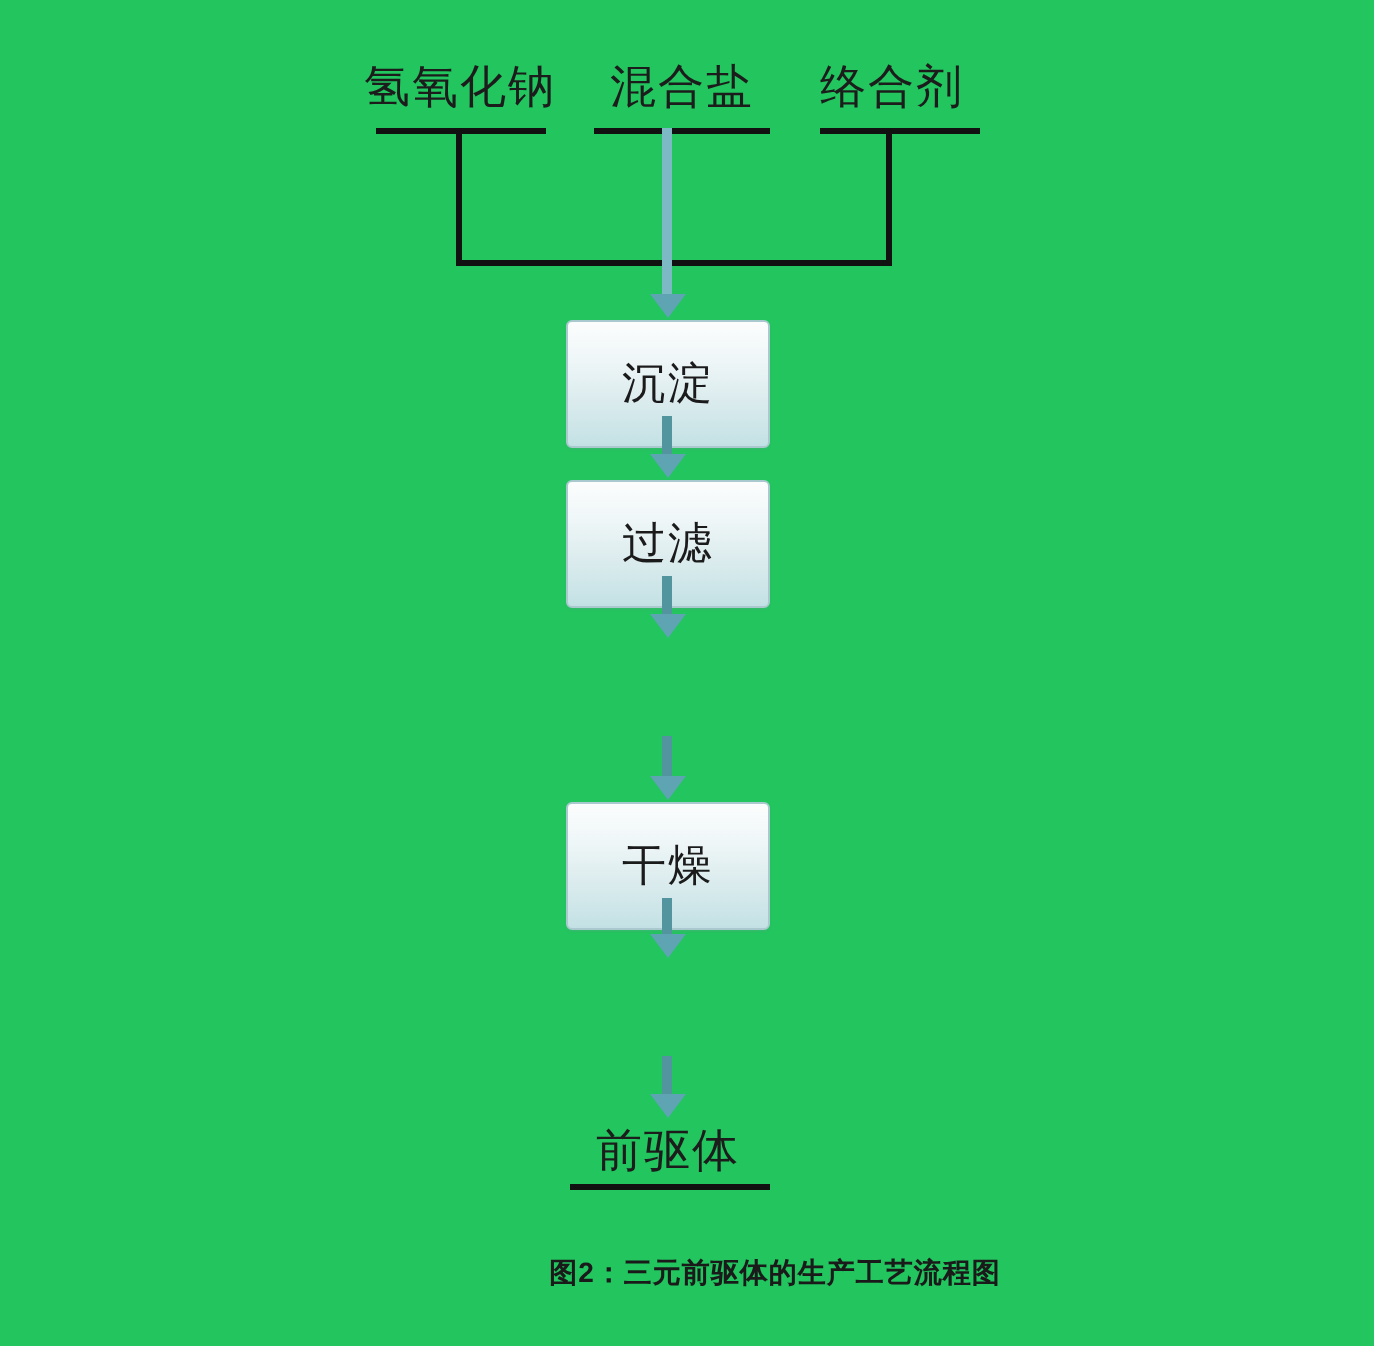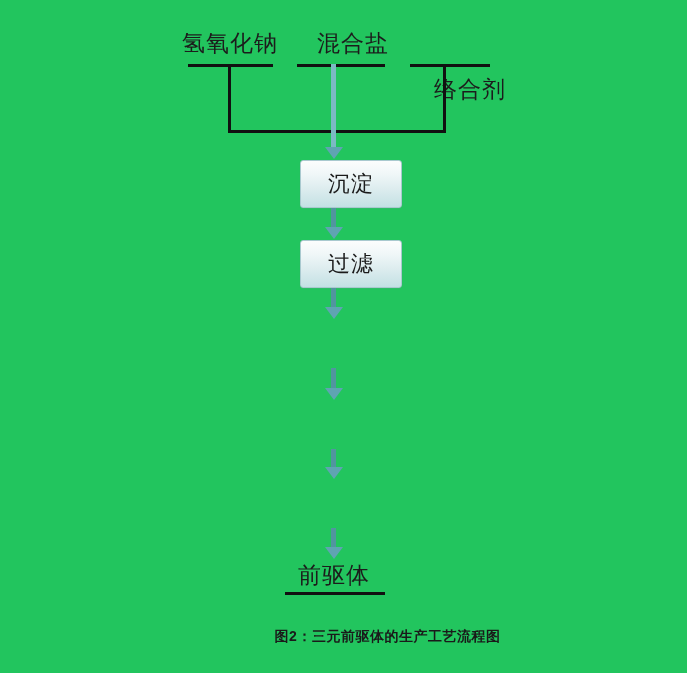--- a/index.html
+++ b/index.html
@@ -64,33 +64,32 @@
   .connector-line {
     position: absolute;
     width: 5px;
     background: #52959f;
   }
 
   
   .process-box {
     position: absolute;
     width: 102px;
-    height: 48px;
+    height: 64px;
     box-sizing: border-box;
     border: 1px solid #a9c9cf;
     border-radius: 3px;
     background: linear-gradient(to bottom, #fcfdfd 0%, #f0f7f8 28%, #dcecee 62%, #c3e1e4 100%);
     display: flex;
     align-items: center;
     justify-content: center;
     font-size: 22px;
     color: #1b1b1b;
     letter-spacing: 1px;
     box-shadow: 0 1px 1px rgba(120,150,155,0.18);
-    margin-left: 17px;
   }
 
   
   .output-label {
     position: absolute;
     text-align: center;
     font-size: 23px;
     line-height: 1;
     color: #1c1c1c;
     white-space: nowrap;
@@ -109,24 +108,24 @@
   }
 </style>
 </head>
 <body>
 
 <div id="figure-root">
 
   <div class="input-label" style="left:175px; top:32px; width:110px;">
     <span>氢氧化钠</span>
   </div>
-  <div class="input-label" style="left:298px; top:32px; width:110px;">
+  <div class="input-label" style="left:286px; top:32px; width:110px;">
     <span>混合盐</span>
   </div>
-  <div class="input-label" style="left:420px; top:32px; width:100px;margin-top:46px;">
+  <div class="input-label" style="left:396px; top:32px; width:100px;">
     <span>络合剂</span>
   </div>
 
   <div class="input-rule" style="left:188px; top:64px; width:85px;"></div>
   <div class="input-rule" style="left:297px; top:64px; width:88px;"></div>
   <div class="input-rule" style="left:410px; top:64px; width:80px;"></div>
 
   <div class="black-vline" style="left:228px; top:64px; height:69px;"></div>
 
   <div class="black-vline" style="left:443px; top:64px; height:69px;"></div>
@@ -147,20 +146,23 @@
     <span>过滤</span>
   </div>
 
   <div class="connector-line" style="left:331px; top:288px; height:20px;"></div>
   <div class="teal-arrowhead" style="left:325px; top:307px;"></div>
 
 
   <div class="connector-line" style="left:331px; top:368px; height:21px;"></div>
   <div class="teal-arrowhead" style="left:325px; top:388px;"></div>
 
+  <div class="process-box" style="left:283px; top:401px;">
+    <span>干燥</span>
+  </div>
 
   <div class="connector-line" style="left:331px; top:449px; height:19px;"></div>
   <div class="teal-arrowhead" style="left:325px; top:467px;"></div>
 
 
   <div class="connector-line" style="left:331px; top:528px; height:20px;"></div>
   <div class="teal-arrowhead" style="left:325px; top:547px;"></div>
 
   <div class="output-label" style="left:279px; top:564px; width:110px;">
     <span>前驱体</span>

